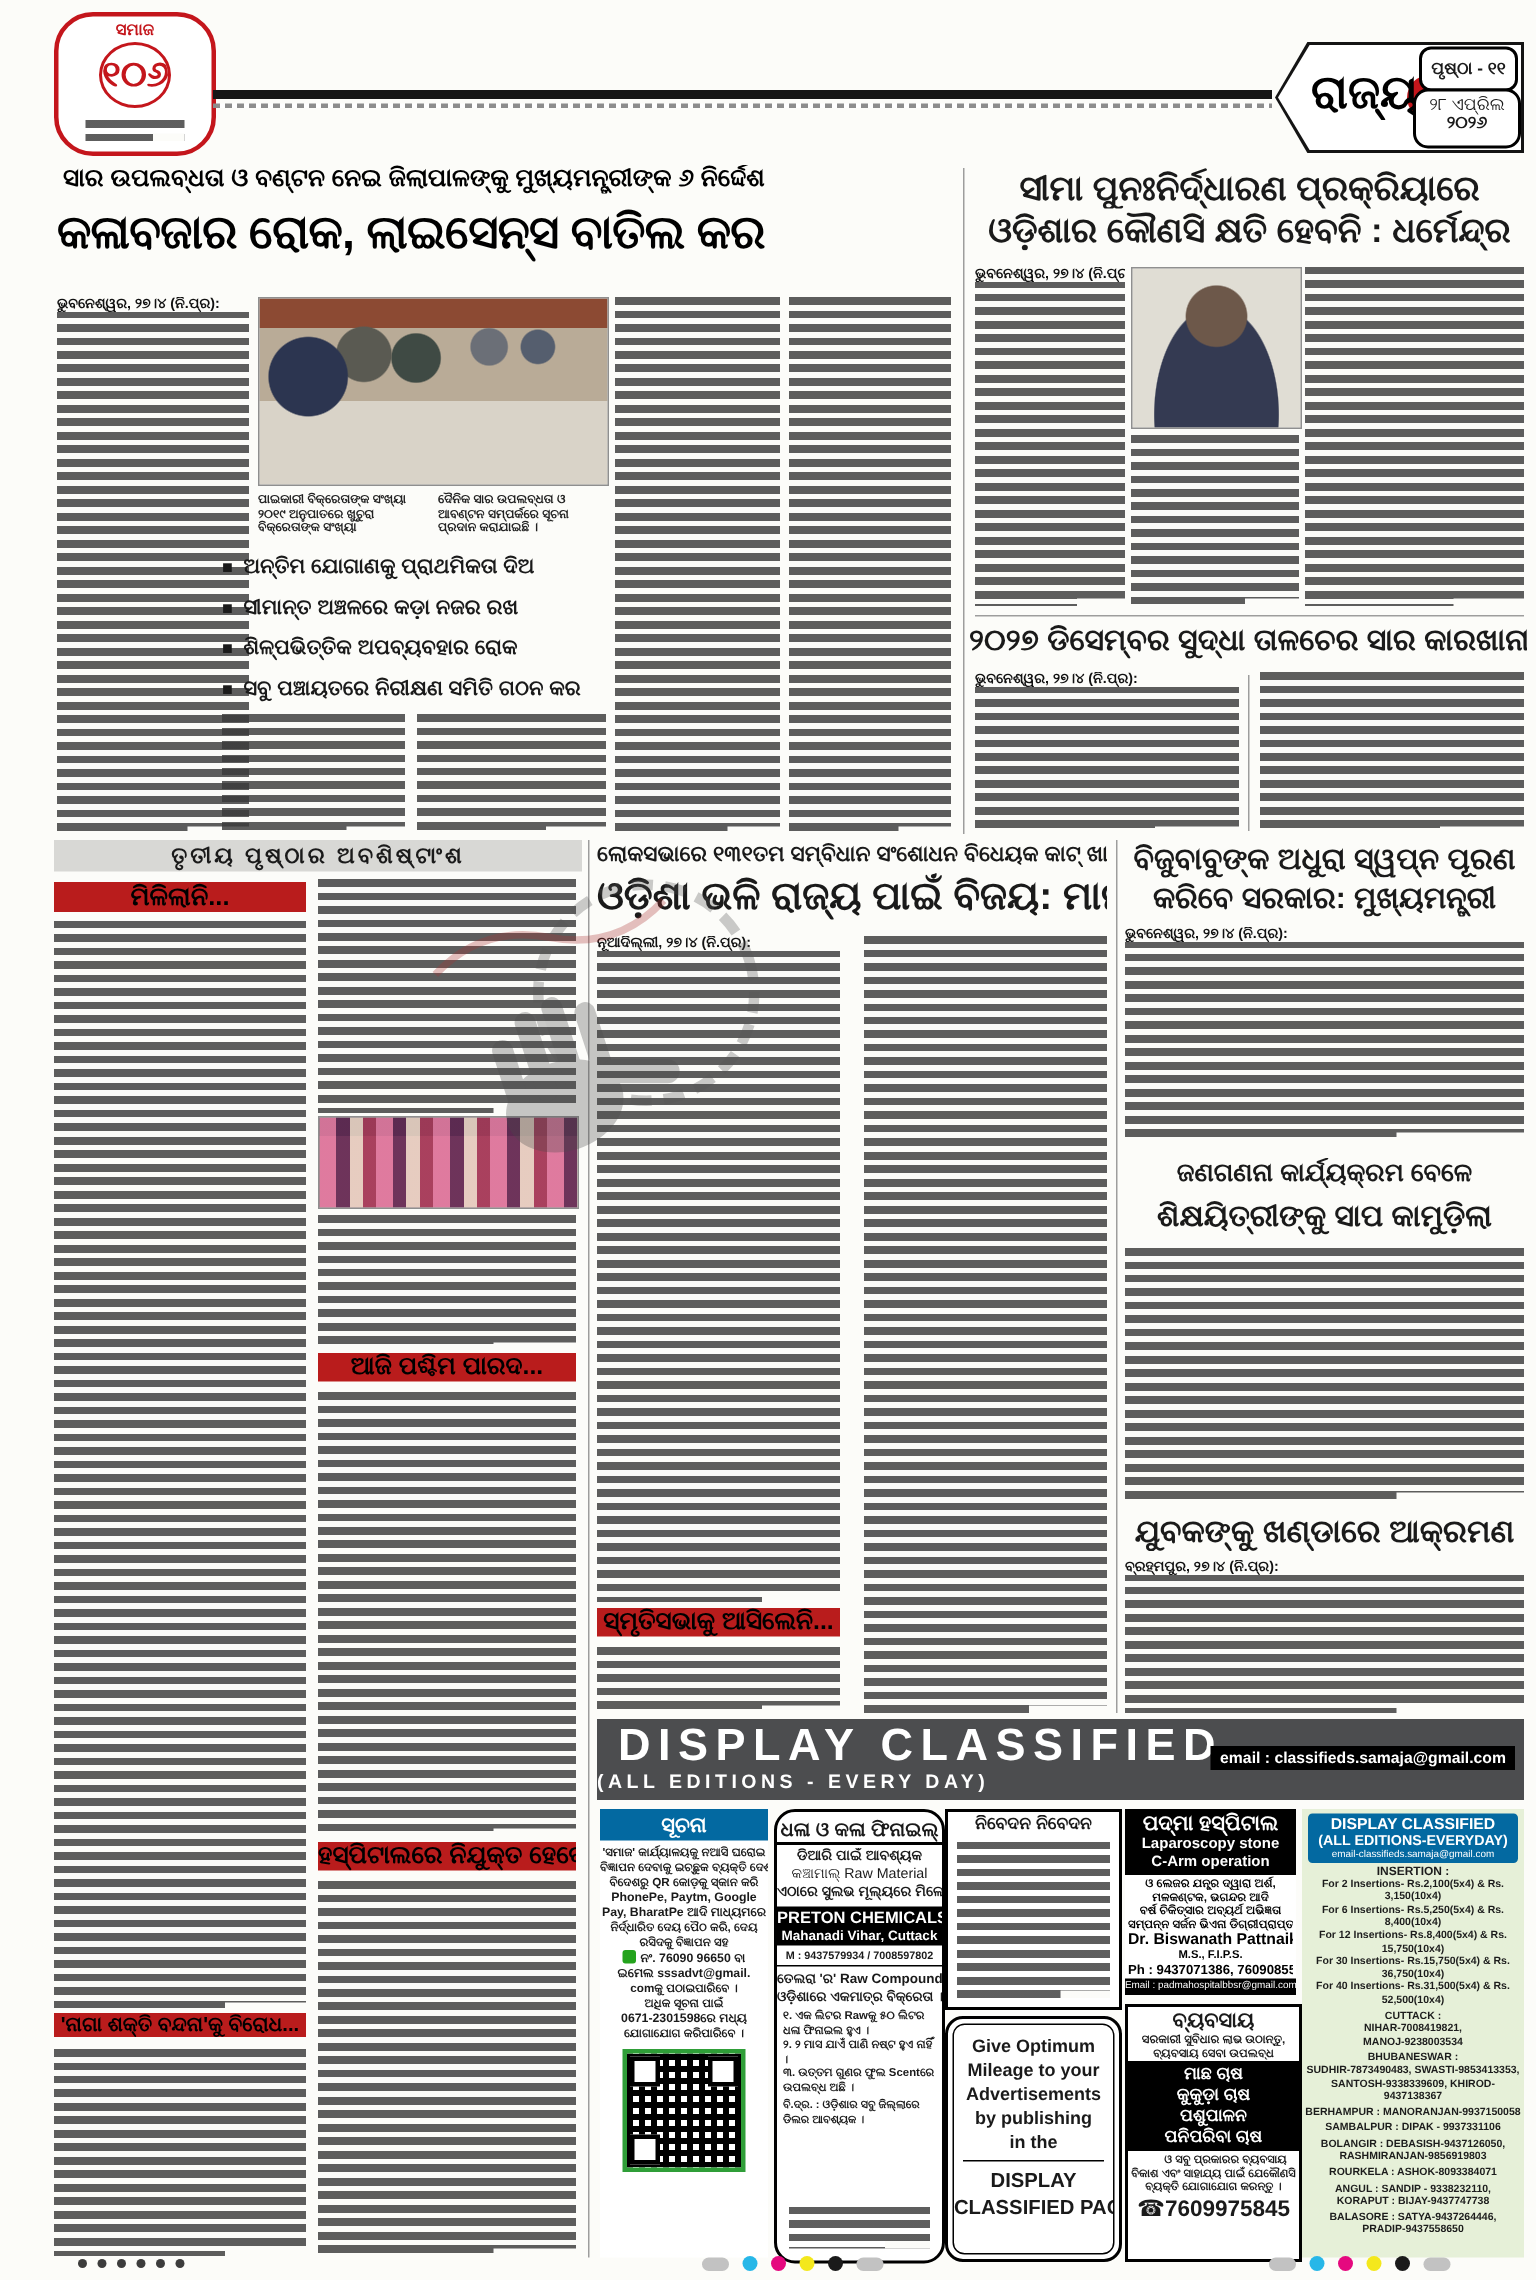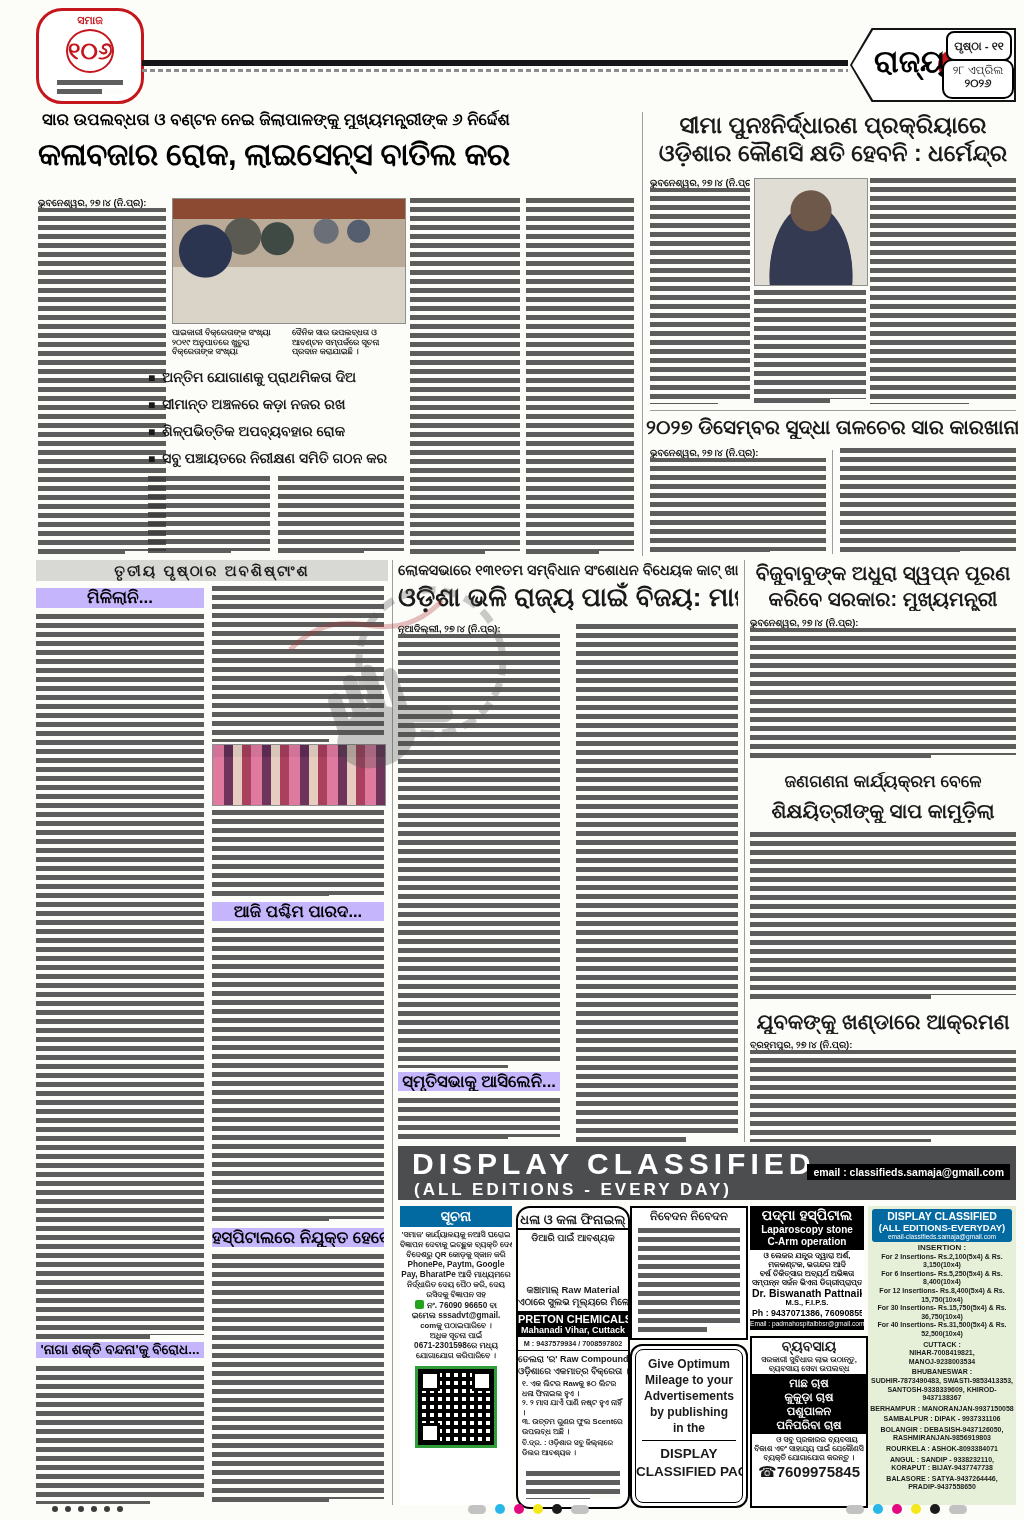--- a/index.html
+++ b/index.html
@@ -8,21 +8,21 @@
   .abs{position:absolute;}
   
   .fx{position:absolute;background:repeating-linear-gradient(to bottom,rgba(58,58,58,.82) 0 5px,rgba(58,58,58,0) 5px 9px);}
   .fx::after{content:"";position:absolute;right:0;bottom:0;height:5px;width:32%;background:#fcfcf9;}
   .lead{position:absolute;top:0;left:0;right:0;height:10px;background:#fcfcf9;font-size:9.5px;line-height:10px;
         font-weight:700;overflow:hidden;white-space:nowrap;color:#111;}
   .nw{white-space:nowrap;overflow:hidden;}
   .ctr{text-align:center;}
   .vline{position:absolute;width:1px;background:#9d9d9d;}
   .hline{position:absolute;height:1px;background:#9d9d9d;}
-  .subhead{position:absolute;background:#c4b5fd;font-weight:700;text-align:center;color:#000;}
+  .subhead{position:absolute;background:#b91c1c;font-weight:700;text-align:center;color:#000;}
   .bullet-row{font-size:14px;font-weight:700;line-height:26px;white-space:nowrap;overflow:hidden;}
   .bullet-row::before{content:"■";margin-right:7px;font-size:12px;}
   .cap{position:absolute;font-size:8.2px;line-height:9.6px;font-weight:700;color:#222;overflow:hidden;}
   
   .photo{position:absolute;border:1px solid #8f8f8f;}
   .photo-meeting{background:
      radial-gradient(circle at 14% 42%,#2c3550 0 26px,transparent 27px),
      radial-gradient(circle at 30% 30%,#5a5a52 0 18px,transparent 19px),
      radial-gradient(circle at 45% 32%,#3f4a44 0 16px,transparent 17px),
      radial-gradient(circle at 66% 26%,#6b6f77 0 12px,transparent 13px),
@@ -176,21 +176,21 @@
       <rect x="80" y="82" width="14" height="62" rx="7" fill="#4a4a4a"></rect>
       <rect x="100" y="78" width="14" height="66" rx="7" fill="#4a4a4a"></rect>
       <rect x="120" y="88" width="14" height="56" rx="7" fill="#4a4a4a"></rect>
       <rect x="128" y="128" width="52" height="16" rx="8" fill="#4a4a4a" transform="rotate(18 128 128)"></rect>
       <path d="M40 40 q40 -22 80 0 q40 22 80 0" fill="none" stroke="#a33" stroke-width="5"></path>
     </svg>
   </div>
 
   <div class="clsbanner" style="left:398px;top:1146px;width:618px;height:54px;">
     <div class="nw" style="position:absolute;left:14px;top:1px;font-size:30px;font-weight:700;letter-spacing:5px;">DISPLAY CLASSIFIED</div>
-    <div class="nw" style="position:absolute;left:16px;top:34px;font-size:17px;font-weight:700;letter-spacing:3px;">(ALL EDITIONS - EVERY DAY)</div>
+    <div class="nw" style="position:absolute;left:0;top:34px;font-size:13px;font-weight:700;letter-spacing:3px;">(ALL EDITIONS - EVERY DAY)</div>
     <div class="nw" style="position:absolute;right:6px;top:18px;background:#000;color:#fff;font-size:10.5px;font-weight:700;padding:2px 6px;">email : classifieds.samaja@gmail.com</div>
   </div>
 
   <div class="adbox" style="left:400px;top:1206px;width:112px;height:299px;">
     <div class="green ctr nw" style="height:21px;font-size:14px;font-weight:700;line-height:21px;">ସୂଚନା</div>
     <div class="ctr" style="margin-top:3px;">
       <div class="nw" style="font-size:7.8px;line-height:10px;font-weight:700;">'ସମାଜ' କାର୍ଯ୍ୟାଳୟକୁ ନଆସି ଘରୋଇ</div>
       <div class="nw" style="font-size:7.8px;line-height:10px;font-weight:700;">ବିଜ୍ଞାପନ ଦେବାକୁ ଇଚ୍ଛୁକ ବ୍ୟକ୍ତି ଦେଶ</div>
       <div class="nw" style="font-size:7.8px;line-height:10px;font-weight:700;">ବିଦେଶରୁ QR କୋଡ଼କୁ ସ୍କାନ କରି</div>
       <div class="nw" style="font-size:8.2px;line-height:10px;font-weight:700;">PhonePe, Paytm, Google</div>
@@ -209,21 +209,21 @@
     <div class="qr">
         <i></i>
         <i></i>
         <i></i>
       </div>
   </div>
 
   <div class="adbox" style="left:516px;top:1206px;width:110px;height:299px;border:2.5px solid #000;border-radius:14px;overflow:hidden;">
     <div class="ctr nw" style="font-size:13px;font-weight:700;margin-top:4px;border-bottom:2px solid #000;">ଧଳା ଓ କଳା ଫିନାଇଲ୍</div>
     <div class="ctr nw" style="font-size:9.5px;font-weight:700;line-height:12px;margin-top:2px;">ଡିଆରି ପାଇଁ ଆବଶ୍ୟକ</div>
-    <div class="ctr nw" style="font-size:9.5px;font-weight:700;line-height:12px;margin-top:40px;">କଞ୍ଚାମାଲ୍ Raw Material</div>
+    <div class="ctr nw" style="font-size:9.5px;font-weight:400;line-height:12px;">କଞ୍ଚାମାଲ୍ Raw Material</div>
     <div class="ctr nw" style="font-size:9.5px;font-weight:700;line-height:12px;">ଏଠାରେ ସୁଲଭ ମୂଲ୍ୟରେ ମିଳେ ।</div>
     <div style="background:#000;color:#fff;padding:2px 0;margin-top:3px;">
       <div class="ctr nw" style="font-size:11px;font-weight:700;">PRETON CHEMICALS</div>
       <div class="ctr nw" style="font-size:9px;font-weight:700;">Mahanadi Vihar, Cuttack</div>
     </div>
     <div class="ctr nw" style="font-size:7.2px;font-weight:700;border-bottom:1px solid #000;padding:2px 0;">M : 9437579934 / 7008597802</div>
     <div class="ctr nw" style="font-size:9px;font-weight:700;line-height:12px;margin-top:2px;">ତେଲରା 'ର' Raw Compoundର</div>
     <div class="ctr nw" style="font-size:9px;font-weight:700;line-height:12px;">ଓଡ଼ିଶାରେ ଏକମାତ୍ର ବିକ୍ରେତା ।</div>
     <div style="padding:2px 4px;">
       <div style="font-size:7.6px;line-height:9.5px;font-weight:700;">୧. ଏକ ଲିଟର Rawକୁ ୫୦ ଲିଟର ଧଳା ଫିନାଇଲ ହୁଏ ।</div>

